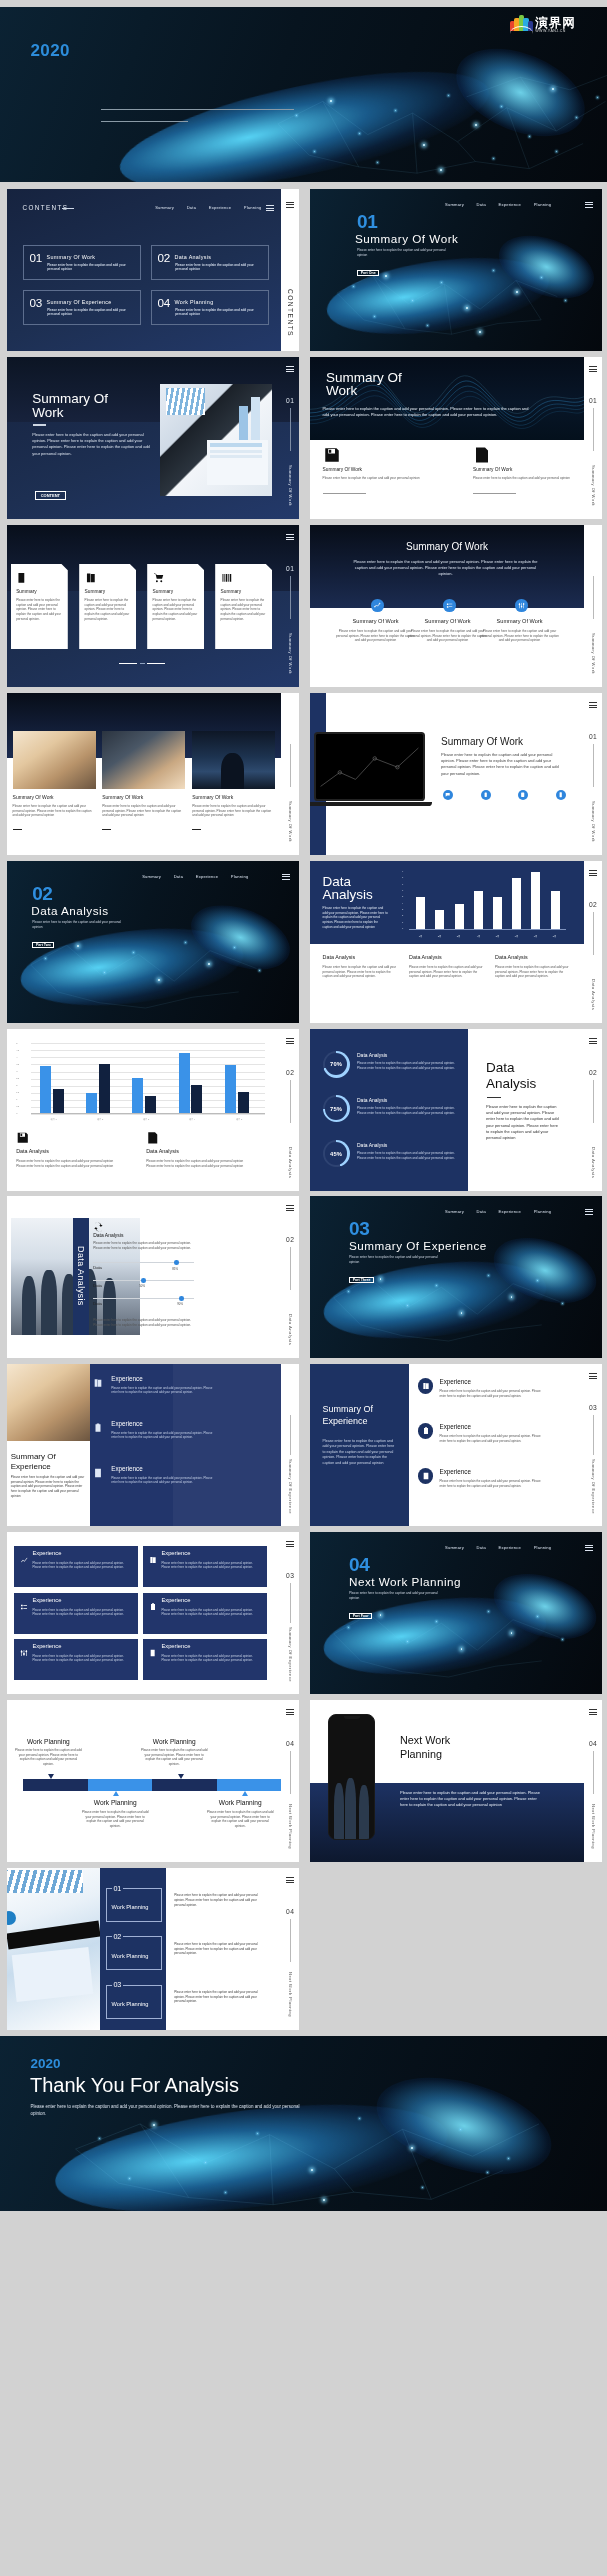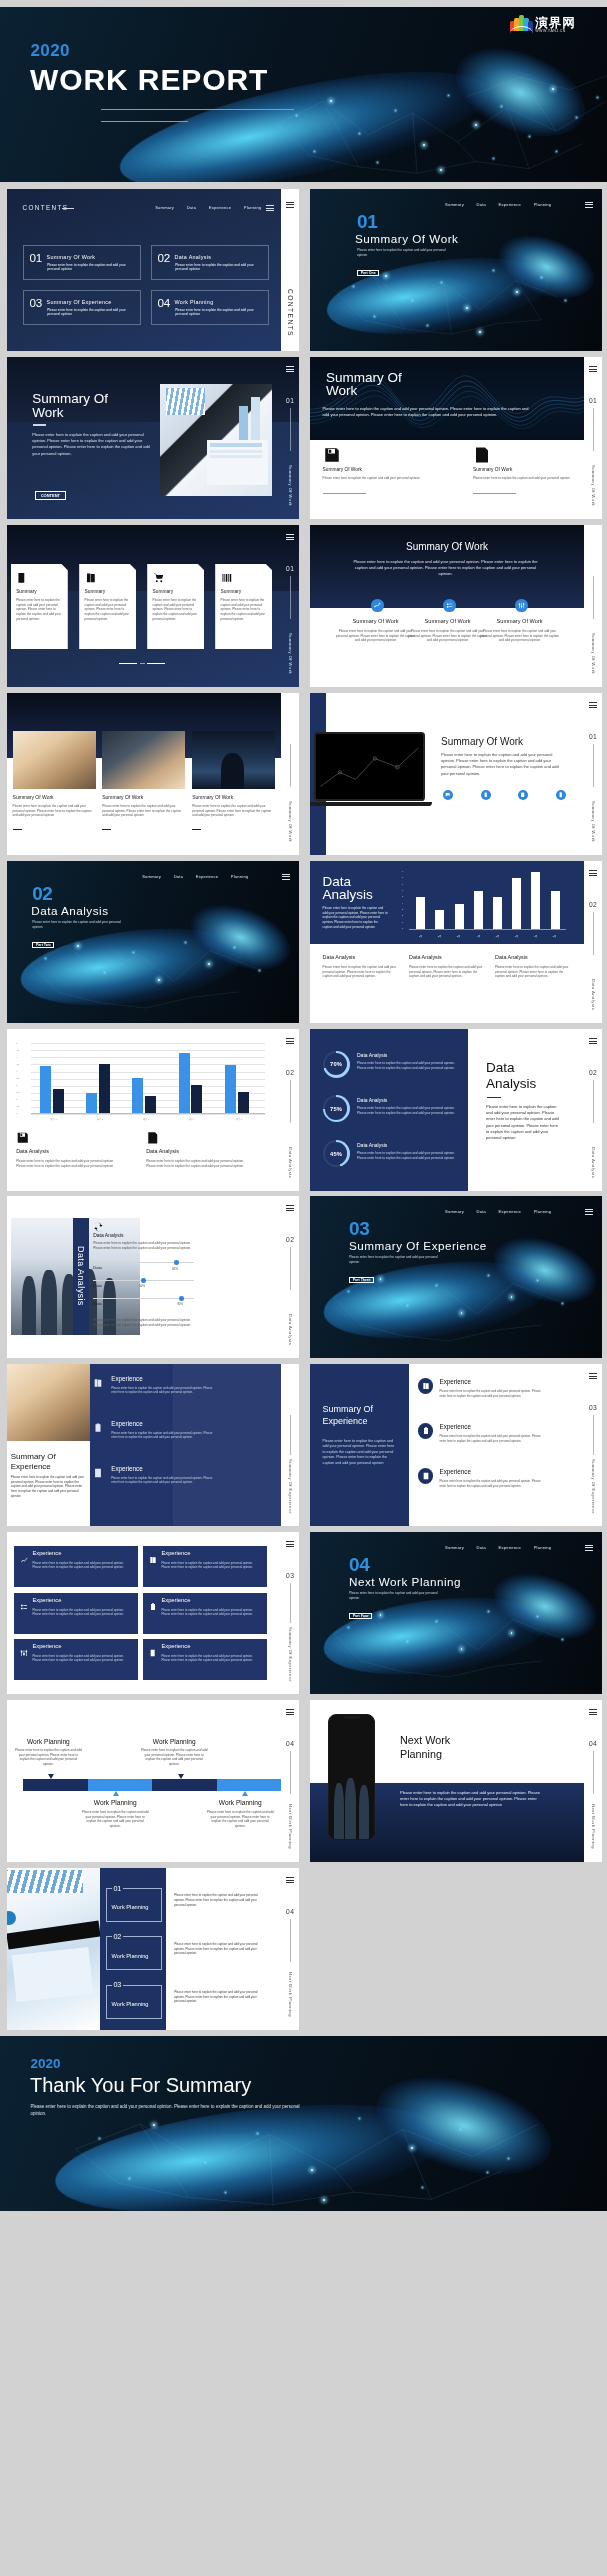--- a/index.html
+++ b/index.html
@@ -175,21 +175,20 @@
       <svg class="mesh" viewBox="0 0 400 150" preserveAspectRatio="none">
         <g stroke="#7fd6ff" stroke-width="0.4" fill="none" opacity="0.55">
           <path d="M20 70 L70 45 L120 82 L170 58 L220 90 L275 52 L330 78 L385 45"></path>
           <path d="M20 70 L55 105 L110 118 L175 125 L240 112 L300 120 L360 92"></path>
           <path d="M70 45 L110 118 M170 58 L175 125 M275 52 L300 120 M220 90 L240 112"></path>
           <path d="M230 40 L290 18 L345 32 L392 14 M290 18 L330 78"></path>
         </g>
       </svg>
     </div>
     <div class="cover-year">2020</div>
-    <div class="cover-title">WORK  REPORT</div>
     <div class="cover-rule1"></div>
     <div class="cover-rule2"></div>
 
     <div class="logo">
       <div class="logo-mark">
         <span style="left:0px;  height:10px; background:#e8442e;"></span>
         <span style="left:4.5px;  height:13.5px; background:#f5a623;"></span>
         <span style="left:9px; height:16px; background:#7ac943;"></span>
         <span style="left:13.5px; height:13.5px; background:#29abe2;"></span>
         <span style="left:18px; height:10px; background:#2b3990;"></span>
@@ -1190,18 +1189,18 @@
       </div>
       <svg class="mesh" viewBox="0 0 560 150" preserveAspectRatio="none">
         <g stroke="#7fd6ff" stroke-width="0.45" fill="none" opacity="0.55">
           <path d="M24 78 L96 50 L168 94 L240 62 L312 100 L388 56 L466 86 L540 50"></path>
           <path d="M24 78 L72 116 L150 132 L244 140 L334 126 L420 134 L500 102"></path>
           <path d="M96 50 L150 132 M240 62 L244 140 M388 56 L420 134 M312 100 L334 126"></path>
         </g>
       </svg>
     </div>
     <div style="position:absolute;left:30.5px;top:20px;color:#2d8ddb;font-size:13.5px;font-weight:bold;">2020</div>
-    <div style="position:absolute;left:30px;top:38px;color:#fff;font-size:20px;">Thank You For Summary</div>
+    <div style="position:absolute;left:30px;top:38px;color:#fff;font-size:20px;">Thank You For Analysis</div>
     <div class="body-xs" style="position:absolute;left:30.5px;top:68px;width:269px;color:#dbe3ee;font-size:4.5px;">Please enter here to explain the caption and add your personal opinion. Please enter here to explain the caption and add your personal opinion.</div>
   </div>
 
 </div>
 
 
 </body></html>

